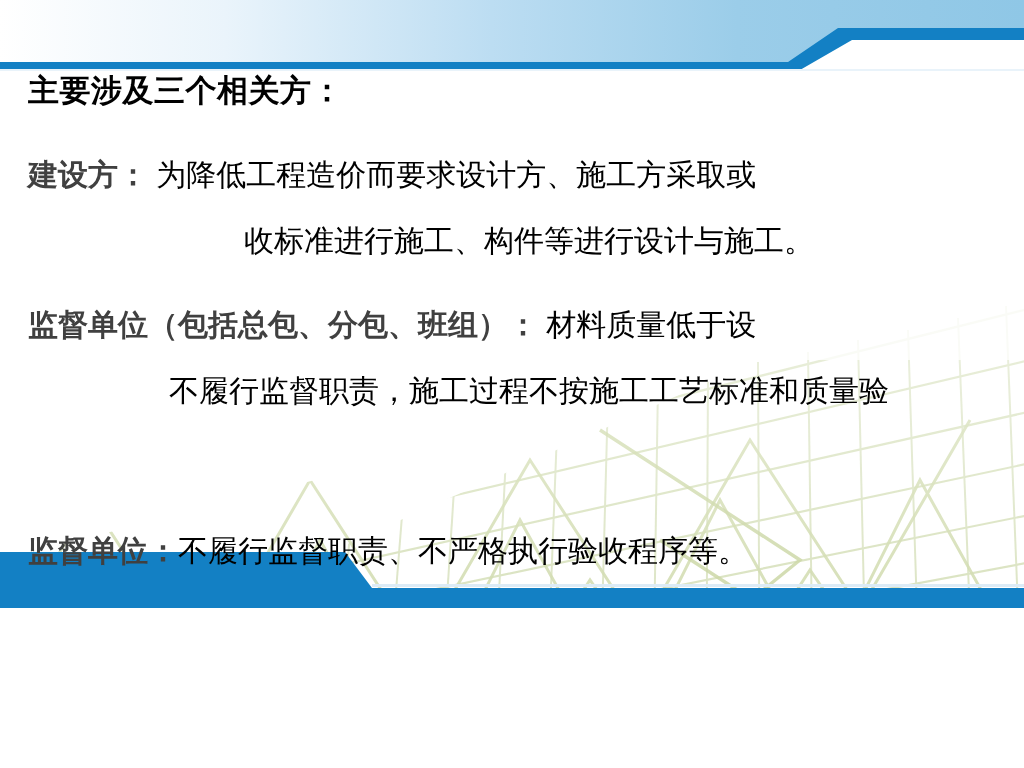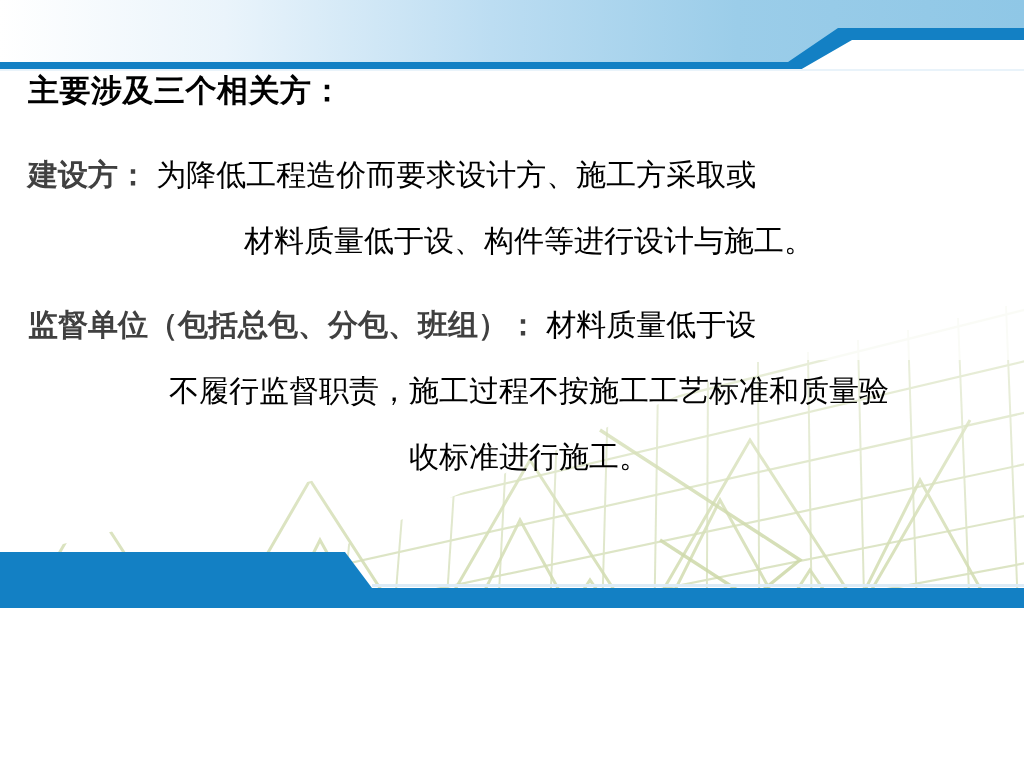--- a/index.html
+++ b/index.html
@@ -212,27 +212,31 @@
     <rect x="372" y="56" width="652" height="3" fill="#DCEBF6"></rect>
   </svg>
 
   <div class="content">
 
     <div class="slide-title">主要涉及三个相关方：</div>
 
     <div class="body-block" id="p-builder">
       <p class="para">
         <span class="label">建设方：</span><span class="plain"> 为降低工程造价而要求设计方、施工方采取或</span>
-        <span class="cont plain">材料质量低于设、构件等进行设计与施工。</span>
+        <span class="cont plain">收标准进行施工、构件等进行设计与施工。</span>
       </p>
     </div>
 
     <div class="body-block" id="p-contractor">
       <p class="para">
         <span class="label">监督单位（包括总包、分包、班组）：</span><span class="plain"> 材料质量低于设</span>
         <span class="cont plain">不履行监督职责，施工过程不按施工工艺标准和质量验</span>
-        <span class="cont plain">收标准进行施工。</span>
       </p>
     </div>
 
+    <div class="body-block" id="p-supervisor">
+      <p class="para">
+        <span class="label">监督单位：</span><span class="plain">不履行监督职责、不严格执行验收程序等。</span>
+      </p>
+    </div>
 
   </div>
 </div>
 
 </body></html>

